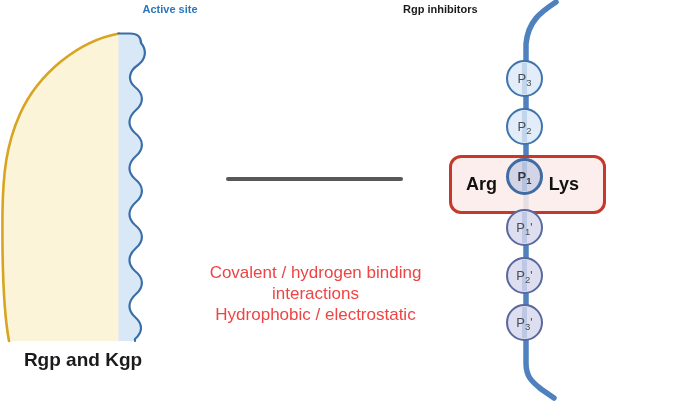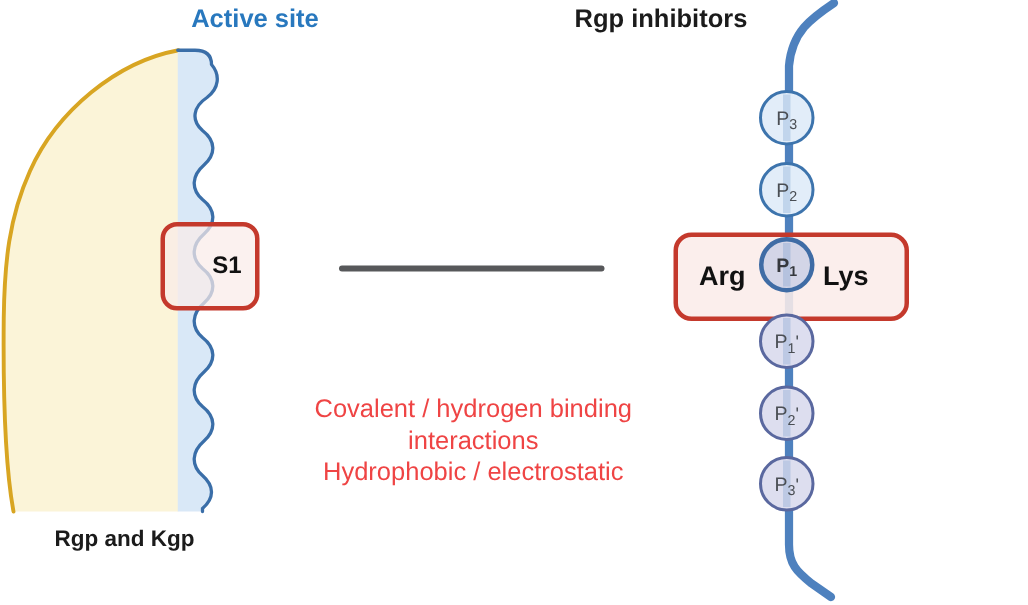--- a/index.html
+++ b/index.html
@@ -1,27 +1,27 @@
 <!DOCTYPE html>
 <html><head>
 <meta charset="utf-8">
 <style>
   html,body{margin:0;padding:0;background:#ffffff;}
   #canvas{position:relative;width:685px;height:403px;background:#ffffff;overflow:hidden;
           font-family:"Liberation Sans","DejaVu Sans",sans-serif;}
   #diagram-svg{position:absolute;left:0;top:0;z-index:1;}
 
-  .lbl{position:absolute;font-weight:bold;font-size:17px;color:#1b1b1b;white-space:nowrap;z-index:2;}
+  .lbl{position:absolute;font-weight:bold;font-size:11px;color:#1b1b1b;white-space:nowrap;z-index:2;}
   .lbl.blue{color:#2878BE;}
 
   .center-text{position:absolute;left:168px;top:262px;width:295px;text-align:center;
                font-size:17px;line-height:21px;color:#ef4444;z-index:2;font-weight:normal;}
 
   .enzyme-name{position:absolute;left:8px;top:350px;width:150px;text-align:center;
-               font-weight:bold;font-size:15px;line-height:20px;color:#1b1b1b;z-index:2;}
+               font-weight:bold;font-size:19px;line-height:20px;color:#1b1b1b;z-index:2;}
 
   .s1-box{position:absolute;left:107px;top:148px;width:66px;height:59px;box-sizing:border-box;
           border:3px solid #C4392C;border-radius:11px;background:rgba(250,236,233,0.72);
           z-index:2;display:flex;align-items:center;justify-content:flex-end;
           padding-right:9px;font-weight:bold;font-size:16px;color:#111111;}
 
   .pocket-box{position:absolute;left:449px;top:155px;width:157px;height:59px;box-sizing:border-box;
           border:3px solid #C4392C;border-radius:12px;background:rgba(250,236,233,0.88);
           z-index:2;display:flex;align-items:center;justify-content:space-between;
           padding:0 24px 0 14px;font-weight:bold;font-size:18px;color:#111111;}
@@ -49,26 +49,23 @@
   <svg id="diagram-svg" width="685" height="403" viewBox="0 0 685 403">
     <path d="M119,33.5 C78,41 38,74 20,114 C6,145 3,175 2.5,212 C2,264 4,314 9,341 L119,341 Z" fill="#FBF4D8"></path>
     <path d="M119,33.5 C78,41 38,74 20,114 C6,145 3,175 2.5,212 C2,264 4,314 9,341" fill="none" stroke="#D8A522" stroke-width="2.6" stroke-linecap="round"></path>
     <path d="M118.5,341 L118.5,33.5 L130,33.5 C137,33.5 141,36.5 141,43 C147,50 146,59 138,65 C129,71 127,80 135,87 C144,94 144,103 136,110 C128,117 127,126 135,133 C144,140 144,149 136,156 C128,163 127,172 135,179 C144,186 144,195 136,202 C128,209 127,218 135,225 C144,232 144,241 136,248 C128,255 127,264 135,271 C144,278 144,287 136,294 C128,301 127,310 135,317 C143,324 143,332 135,339 L135,341 Z" fill="#D9E8F7"></path>
     <path d="M118.5,33.5 L130,33.5 C137,33.5 141,36.5 141,43 C147,50 146,59 138,65 C129,71 127,80 135,87 C144,94 144,103 136,110 C128,117 127,126 135,133 C144,140 144,149 136,156 C128,163 127,172 135,179 C144,186 144,195 136,202 C128,209 127,218 135,225 C144,232 144,241 136,248 C128,255 127,264 135,271 C144,278 144,287 136,294 C128,301 127,310 135,317 C143,324 143,332 135,339 L135,341" fill="none" stroke="#3A6EA8" stroke-width="2.2" stroke-linecap="round"></path>
     <path d="M556,2 C541,12 528,21 526,44 L526,363 C526,376 531,381 541,389 L554,398" fill="none" stroke="#4E81BE" stroke-width="5.5" stroke-linecap="round"></path>
   </svg>
 
   <div class="lbl blue" style="left:95px;top:3px;width:150px;text-align:center">Active site</div>
 
-  <div class="lbl" style="left:383px;top:3px">Rgp inhibitors</div>
+  <div class="lbl" style="left:403px;top:3px">Rgp inhibitors</div>
 
 
-  <div class="s1-box">
-    <span>S1</span>
-  </div>
 
   <div class="hline"></div>
 
   <div class="pocket-box">
     <span>Arg</span>
     <span>Lys</span>
   </div>
 
   <div class="residue upper" style="top:60px">
     <span class="t">

